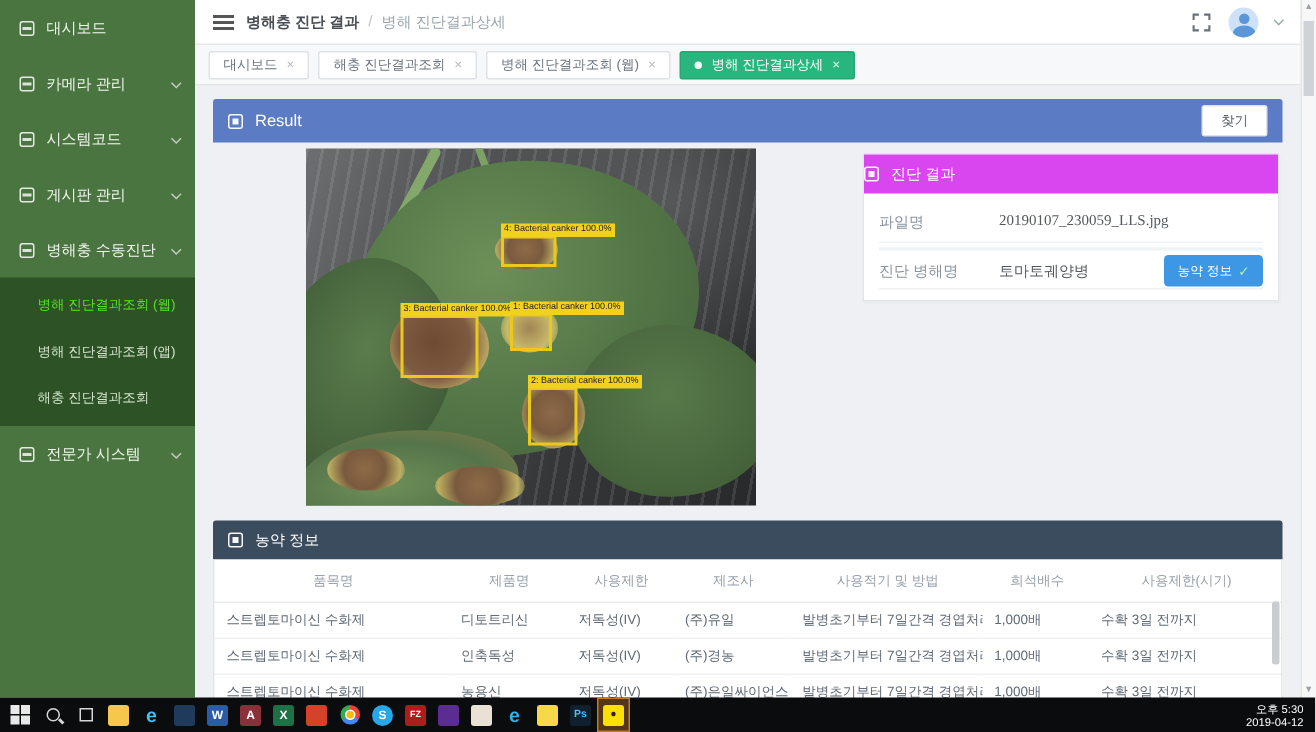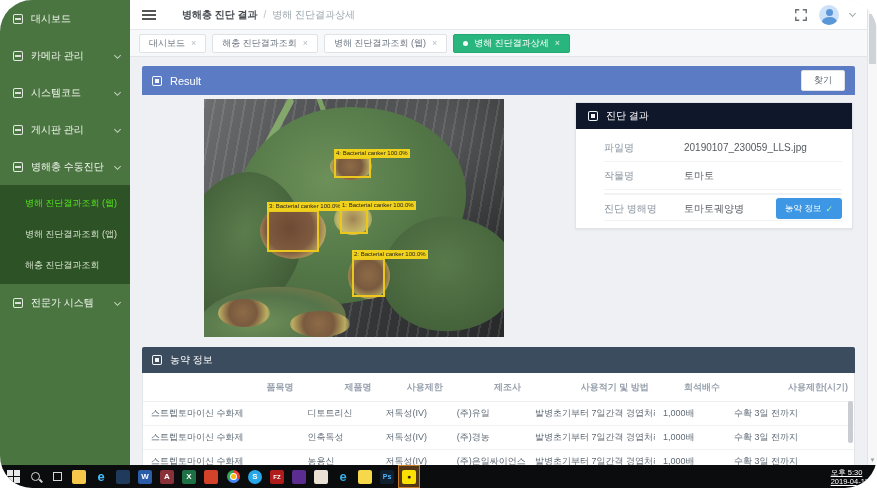--- a/index.html
+++ b/index.html
@@ -1,35 +1,35 @@
 <!DOCTYPE html>
 <html><head>
 <meta charset="utf-8">
 <style>
   * { margin:0; padding:0; box-sizing:border-box; }
   html,body { width:877px; height:488px; overflow:hidden; }
   body { font-family:"Liberation Sans","DejaVu Sans",sans-serif; }
-  .screen { position:relative; width:877px; height:488px; background:#eef0f3; overflow:hidden;border-radius:32px; }
+  .screen { position:relative; width:877px; height:488px; background:#eef0f3; overflow:hidden; }
 
   
   .sidebar { position:absolute; left:0; top:0; width:130px; height:465px; background:#4a7540; z-index:3; }
   .side-item { display:flex; align-items:center; gap:8px; height:37px; padding:0 10px 0 13px;
                font-size:10px; color:#f2f6ef; cursor:pointer; }
   .micon { width:10px; height:10px; flex:0 0 10px; border:1px solid rgba(255,255,255,.85); border-radius:2px;
            background:linear-gradient(rgba(255,255,255,.8),rgba(255,255,255,.8)) center/6px 2px no-repeat; }
   .chev { margin-left:auto; width:5px; height:5px; border-right:1px solid rgba(255,255,255,.65);
           border-bottom:1px solid rgba(255,255,255,.65); transform:rotate(45deg); }
   .chev.up { transform:rotate(-135deg); }
   .submenu { background:#2d5226; padding:3px 0; }
   .sub-item { display:flex; align-items:center; height:31px; padding-left:25px; font-size:9px; color:#d4e3cc; cursor:pointer; }
   .sub-item.active { color:#54e21f; }
 
   
   .main { position:absolute; left:130px; top:0; right:10px; height:465px; }
-  .appbar { height:30px; background:#fff; border-bottom:1px solid #e5e7ea; display:flex; align-items:center; padding:0 12px; gap:26px; }
+  .appbar { height:30px; background:#fff; border-bottom:1px solid #e5e7ea; display:flex; align-items:center; padding:0 12px; gap:8px; }
   .hamburger { width:14px; height:10px; border-top:2px solid #555; border-bottom:2px solid #555; position:relative; cursor:pointer; }
   .hamburger::after { content:""; position:absolute; left:0; right:0; top:2px; border-top:2px solid #555; }
   .breadcrumb { font-size:10px; display:flex; gap:6px; align-items:center; }
   .bc-root { color:#4a4f55; font-weight:bold; }
   .bc-sep { color:#b9c0c6; }
   .bc-cur { color:#9aa7ae; }
   .appbar-right { margin-left:auto; display:flex; align-items:center; gap:11px; }
   .expand-ic { width:14px; height:14px; color:#6a7077; cursor:pointer; }
   .avatar { width:20px; height:20px; border-radius:50%; background:#cde2f8; position:relative; overflow:hidden; cursor:pointer; }
   .avatar::before { content:""; position:absolute; left:7px; top:4px; width:7px; height:7px; border-radius:50%; background:#5a96d8; }
@@ -81,38 +81,38 @@
   .les4 { left:144px; top:154px; width:42px; height:46px; }
   .les5 { left:14px; top:200px; width:52px; height:28px; }
   .les6 { left:86px; top:212px; width:60px; height:26px; }
   .dbox { position:absolute; border:2px solid #ecc71d; }
   .dlabel { position:absolute; top:-10px; left:-2px; background:#f0d11c; color:#1e1e1e;
             font-size:6px; line-height:9px; padding:0 2px; white-space:nowrap; }
 
   
   .diag-card { width:278px; margin-left:auto; margin-right:2px; margin-top:3px; background:#fff;
                border:1px solid #e1e4e8; box-shadow:0 1px 2px rgba(0,0,0,.06); }
-  .diag-head { height:26px; background:#0f172a; color:#fff; display:flex; align-items:center; padding:0 12px; font-size:10px; }
-  .diag-body { padding:5px 10px 7px 28px; }
+  .diag-head { height:26px; background:#d946ef; color:#fff; display:flex; align-items:center; padding:0 0; font-size:10px; }
+  .diag-body { padding:5px 10px 7px 10px; }
   .diag-row { display:flex; align-items:center; min-height:28px; border-bottom:1px solid #f0f2f4; font-size:10px; }
   .diag-row.last { border-bottom:none; }
   .diag-row.sep { border-top:2px solid #f0f2f4; margin-top:3px; padding-top:2px; }
   .diag-label { width:80px; color:#8a94a0; }
-  .diag-value { color:#55595f; flex:1; }
+  .diag-value { color:#55595f; flex:1;font-family:Liberation Serif, serif; }
   .diag-btn { background:#3e97e4; color:#fff; font-size:8.5px; height:21px; padding:0 9px; border:none;
               border-radius:3px; display:flex; align-items:center; gap:4px; cursor:pointer; white-space:nowrap; }
   .check-ic::after { content:"✓"; color:#a9f5a0; font-size:9px; }
 
   
   .pest-panel { margin-top:10px; }
   .pest-head { height:26px; background:#3b4c5e; color:#fff; display:flex; align-items:center; padding:0 10px;
                font-size:10px; border-radius:2px 2px 0 0; }
   .pest-body { background:#fff; border:1px solid #e3e5e8; border-top:none; position:relative; height:104px; overflow:hidden; }
   table { width:100%; border-collapse:collapse; font-size:9px; table-layout:fixed; }
-  thead th { text-align:right; color:#98a1ad; font-weight:bold; padding:8px 6px 7px 8px; border-bottom:1px solid #eceef1; }
+  thead th { text-align:center; color:#98a1ad; font-weight:normal; padding:8px 6px 7px 8px; border-bottom:1px solid #eceef1; }
   tbody td { color:#5f6a76; padding:5px 6px 5px 8px; border-bottom:1px solid #eff1f3; overflow:hidden; white-space:nowrap; }
   .c0{width:22%}.c1{width:11%}.c2{width:10%}.c3{width:11%}.c4{width:18%}.c5{width:10%}.c6{width:18%}
   .table-thumb { position:absolute; right:1px; top:28px; width:5px; height:42px; background:#c9ccd0; border-radius:2px; }
 
   
   .page-scrollbar { position:absolute; right:0; top:0; width:10px; height:465px; background:#f7f7f7; border-left:1px solid #e4e4e4; z-index:4; }
   .ps-arrow { position:absolute; left:0; width:100%; text-align:center; font-size:6px; color:#9aa0a6; line-height:6px; }
   .ps-thumb { position:absolute; left:1px; width:7px; top:14px; height:50px; background:#cfd2d6; cursor:pointer; }
 
   
@@ -124,21 +124,21 @@
   .search-ic { width:9px; height:9px; border:1.5px solid #d8d8d8; border-radius:50%; position:relative; }
   .search-ic::after { content:""; position:absolute; left:7px; top:7px; width:4px; height:1.5px; background:#d8d8d8; transform:rotate(45deg); }
   .tview-ic { width:9px; height:9px; border:1.5px solid #d8d8d8; }
   .tile { width:14px; height:14px; border-radius:2px; display:flex; align-items:center; justify-content:center;
           font-size:8px; font-weight:bold; line-height:1; }
   .tile.round { border-radius:50%; }
   .tb-btn.active { background:rgba(200,125,45,.38); box-shadow:inset 0 0 0 1px #c77b28; }
   .chrome-ic { width:13px; height:13px; border-radius:50%;
                background:conic-gradient(#ea4335 0 33%, #4285f4 33% 66%, #34a853 66% 100%); position:relative; }
   .chrome-ic::after { content:""; position:absolute; left:4px; top:4px; width:5px; height:5px; border-radius:50%; background:#fbbc05; box-shadow:0 0 0 1px #fff; }
-  .clock { margin-left:auto; color:#fff; font-size:7.5px; line-height:9px; text-align:left; padding-right:8px;text-decoration:underline; }
+  .clock { margin-left:auto; color:#fff; font-size:7.5px; line-height:9px; text-align:right; padding-right:8px; }
 </style>
 </head>
 <body>
 
 <div class="screen">
 
   <aside class="sidebar">
     <div class="side-item">
       <span class="micon"></span>
       <span>대시보드</span>
@@ -259,24 +259,20 @@
 
         <div class="diag-card">
           <div class="diag-head">
             <span class="panel-ic"></span>
             <span>진단 결과</span>
           </div>
           <div class="diag-body">
             <div class="diag-row">
               <span class="diag-label">파일명</span>
               <span class="diag-value">20190107_230059_LLS.jpg</span>
-            </div>
-            <div class="diag-row">
-              <span class="diag-label">작물명</span>
-              <span class="diag-value">토마토</span>
             </div>
             <div class="diag-row sep">
               <span class="diag-label">진단 병해명</span>
               <span class="diag-value">토마토궤양병</span>
               <button class="diag-btn">
                 <span>농약 정보</span>
                 <span class="check-ic"></span>
               </button>
             </div>
           </div>

